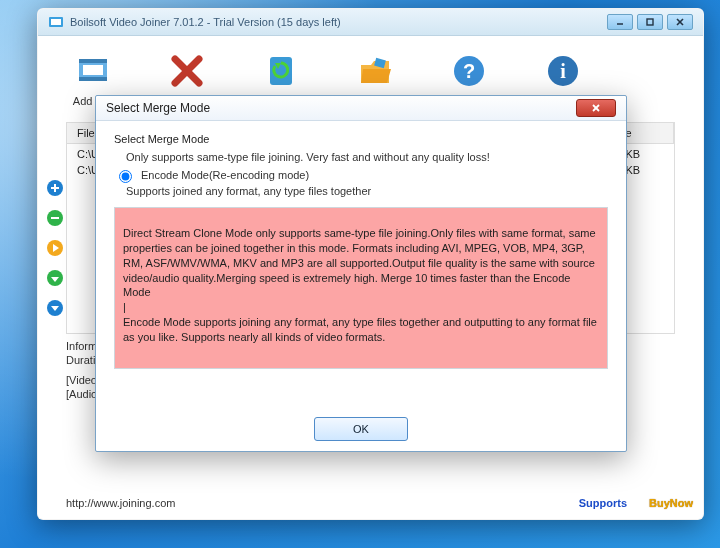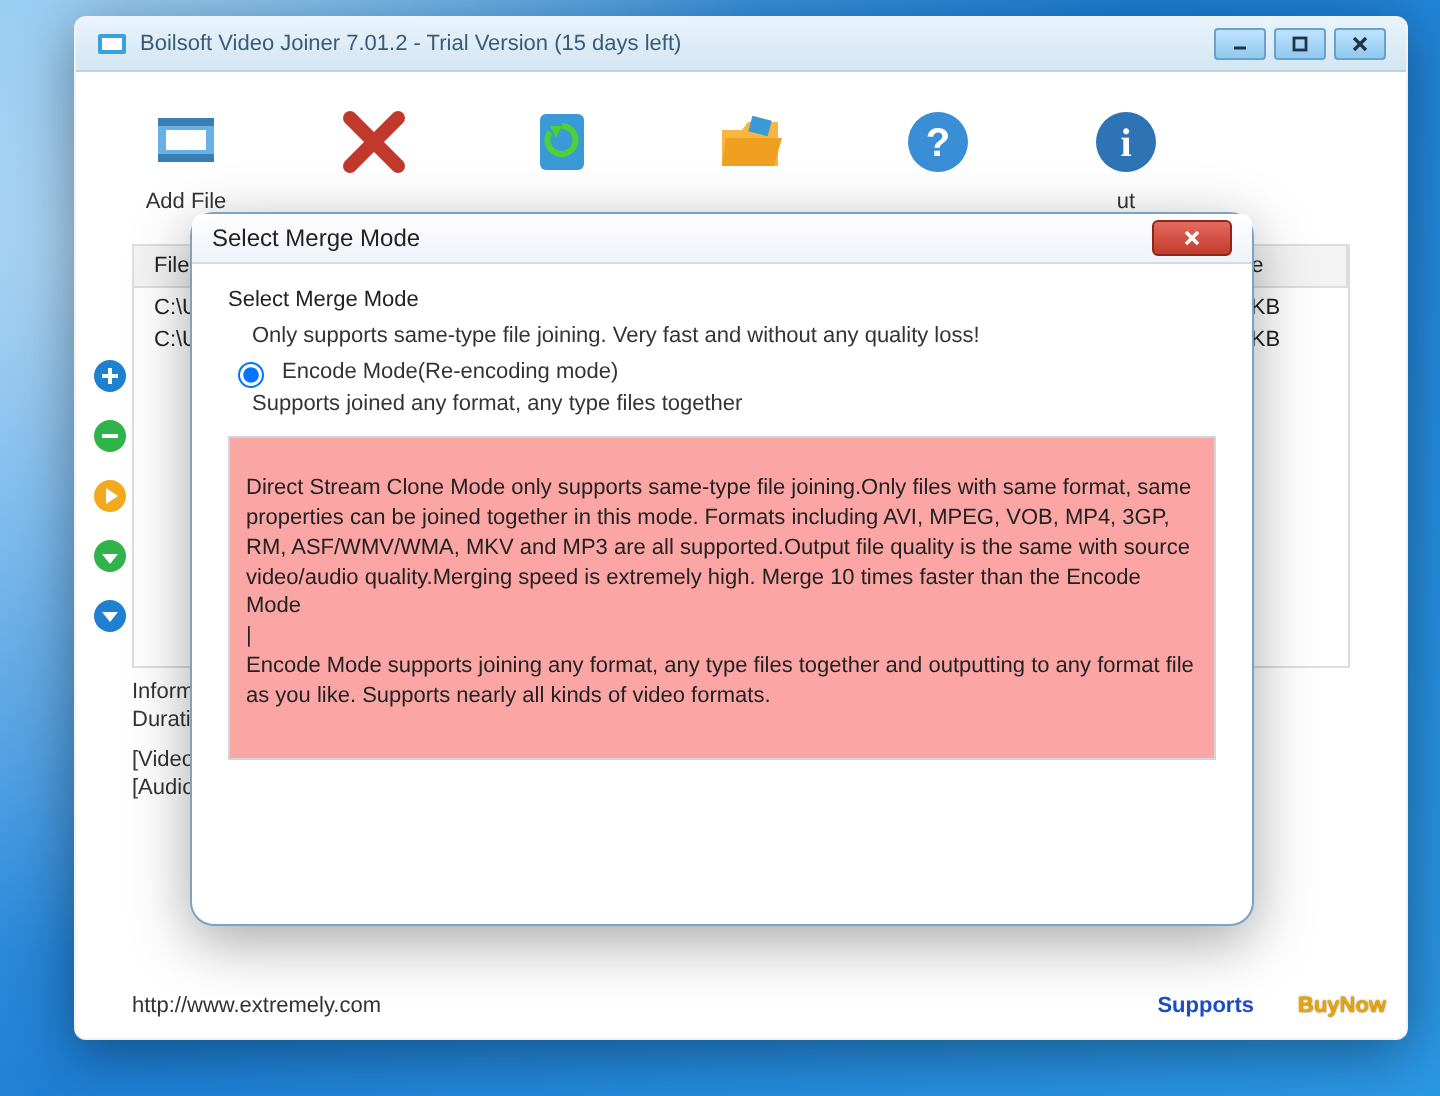--- a/index.html
+++ b/index.html
@@ -47,22 +47,22 @@
   .side-icons{position:absolute;left:8px;top:170px;display:flex;flex-direction:column;gap:12px;}
   .side-icons .sic{width:18px;height:18px;}
   .infobar{margin:6px 28px 0;color:#333;}
   .infobar .row{margin:2px 0;}
   .footer{position:absolute;bottom:10px;left:28px;right:10px;display:flex;align-items:center;}
   .footer .url{color:#333;}
   .footer .reg{margin-left:auto;margin-right:22px;font-weight:bold;color:#1b4cc8;}
   .footer .buynow{font-weight:bold;color:#e9a500;text-shadow:0 0 1px #7a4a00;margin-right:0;text-align:center;}
   
   .modal{
-    position:absolute;left:95px;top:106px;width:530px;height:355px;
-    background:#fff;border:1px solid #7aa3c7;border-radius:12px;
+    position:absolute;left:95px;top:95px;width:530px;height:355px;
+    background:#fff;border:1px solid #7aa3c7;border-radius:2px;
     box-shadow:0 8px 30px rgba(0,0,0,.35);
     display:flex;flex-direction:column;
   }
   .modal-title{
     height:24px;display:flex;align-items:center;padding:0 10px;
     background:linear-gradient(#fefefe,#eef4fb);border-bottom:1px solid #d0dde9;
     border-radius:5px 5px 0 0;
   }
   .modal-title .mt{font-size:12px;}
   .modal-close{margin-left:auto;width:38px;height:16px;border-radius:3px;
@@ -222,21 +222,21 @@
   </div>
 
   <div class="infobar">
     <div class="row">Information</div>
     <div class="row">Duration: 4</div>
     <div class="row" style="margin-top:8px">[Video]  Codec: mpeg   Frame size: …   Frame rate: …</div>
     <div class="row">[Audio]  Codec: pcm_s16le  Bitrate: 1411200 bps  Sample rate: 44100 hz  Channel: 2</div>
   </div>
 
   <div class="footer">
-    <span class="url">http://www.extremely.com</span>
+    <span class="url">http://www.joining.com</span>
     <span class="reg">Supports</span>
     <span class="buynow">BuyNow</span>
   </div>
 </div>
 
 <div class="modal">
   <div class="modal-title">
     <span class="mt">Select Merge Mode</span>
     <span class="modal-close">
       <svg viewBox="0 0 10 10">
@@ -253,13 +253,16 @@
     <div class="opt">
       <input type="radio" name="merge" checked="" style="">
       <label>Encode Mode(Re-encoding mode)</label>
     </div>
     <div class="opt-desc">Supports joined any format, any type files together</div>
 
     <div class="explain-box">Direct Stream Clone Mode only supports same-type file joining.Only files with same format, same properties can be joined together in this mode. Formats including AVI, MPEG, VOB, MP4, 3GP, RM, ASF/WMV/WMA, MKV and MP3 are all supported.Output file quality is the same with source video/audio quality.Merging speed is extremely high. Merge 10 times faster than the Encode Mode
 |
 Encode Mode supports joining any format, any type files together and outputting to any format file as you like. Supports nearly all kinds of video formats.</div>
   </div>
+  <div class="modal-footer">
+    <div class="ok-btn">OK</div>
+  </div>
 </div>
 
 </body></html>

